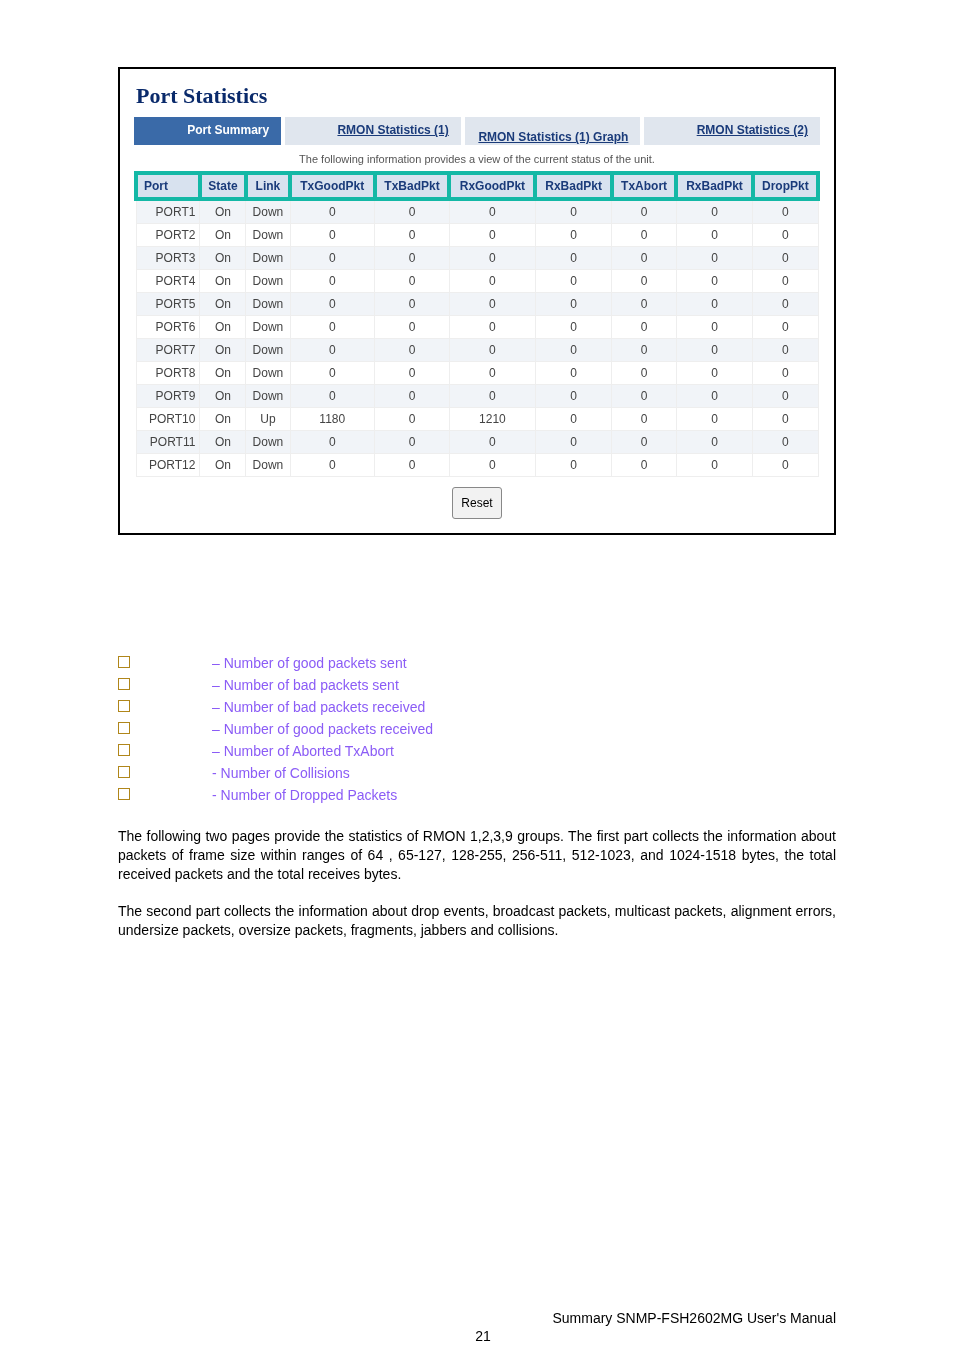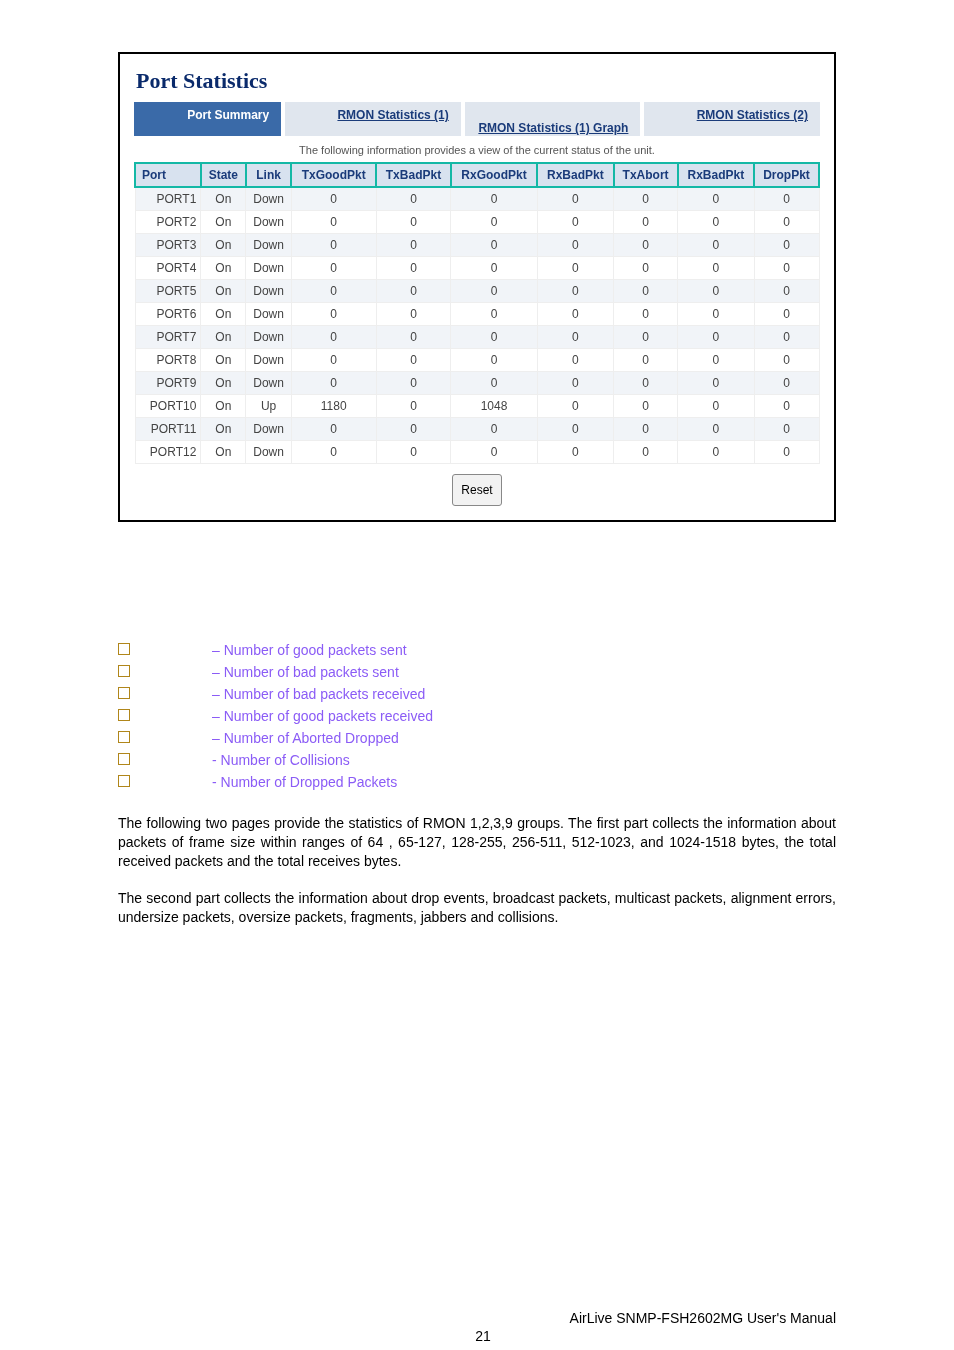--- a/index.html
+++ b/index.html
@@ -6,20 +6,21 @@
     margin: 0;
     padding: 0;
     background: #fff;
     font-family: Arial, Helvetica, sans-serif;
     width: 954px;
     height: 1350px;
     position: relative;
   }
   .page-wrap {
     padding: 52px 118px 40px 118px;
+    margin-top: 15px;
   }
   .panel {
     border: 2px solid #000;
     padding: 10px 14px 14px 14px;
     background: #fff;
   }
   .panel-title {
     font-family: Georgia, "Times New Roman", serif;
     font-weight: bold;
     font-size: 22px;
@@ -42,39 +43,39 @@
     border: none;
     line-height: 1.2;
   }
   .subtab.active {
     background: #3a6aa8;
     color: #fff;
     text-decoration: none;
   }
   .subtab.twoline {
     line-height: 1.0;
-    padding: 20px 12px 2px 12px;
+    padding: 14px 12px 2px 12px;
   }
   .caption {
     font-size: 11px;
     color: #555;
     text-align: center;
     margin: 4px 0 6px 0;
   }
   table.stats {
     border-collapse: collapse;
     width: 100%;
     font-size: 12px;
   }
   table.stats th {
     background: #d8e2ef;
     color: #1a3b7a;
     font-weight: bold;
     padding: 4px 4px;
-    border: 2px solid #14b8a6;
+    border: 4px solid #14b8a6;
     text-align: center;
   }
   table.stats td {
     padding: 4px 4px;
     border: 1px solid #eee;
     text-align: center;
     color: #444;
   }
   table.stats tbody tr:nth-child(odd) td { background: #f1f4f8; }
   table.stats tbody tr:nth-child(even) td { background: #ffffff; }
@@ -274,21 +275,21 @@
             <td>0</td>
             <td>0</td>
             <td>0</td>
           </tr>
           <tr>
             <td class="port">PORT10</td>
             <td>On</td>
             <td>Up</td>
             <td>1180</td>
             <td>0</td>
-            <td>1048</td>
+            <td>1210</td>
             <td>0</td>
             <td>0</td>
             <td>0</td>
             <td>0</td>
           </tr>
           <tr>
             <td class="port">PORT11</td>
             <td>On</td>
             <td>Down</td>
             <td>0</td>
@@ -331,32 +332,32 @@
     <div class="row">
         <span class="sq"></span>
         <span>– Number of bad packets received</span>
       </div>
     <div class="row">
         <span class="sq"></span>
         <span>– Number of good packets received</span>
       </div>
     <div class="row">
         <span class="sq"></span>
-        <span>–  Number of Aborted Dropped</span>
+        <span>–  Number of Aborted TxAbort</span>
       </div>
     <div class="row">
         <span class="sq"></span>
         <span>- Number of Collisions</span>
       </div>
     <div class="row">
         <span class="sq"></span>
         <span>- Number of Dropped Packets</span>
       </div>
   </div>
 
   <div class="para">The following two pages provide the statistics of RMON 1,2,3,9 groups. The first part collects the information about packets of frame size within ranges of 64 , 65-127, 128-255, 256-511, 512-1023, and 1024-1518 bytes, the total received packets and the total receives bytes.</div>
   <div class="para">The second part collects the information about drop events, broadcast packets, multicast packets, alignment errors, undersize packets, oversize packets, fragments, jabbers and collisions.</div>
 </div>
 
 <div class="footer">
-  <div class="manual">AirLive SNMP-FSH2602MG User's Manual</div>
+  <div class="manual">Summary SNMP-FSH2602MG User's Manual</div>
   <div class="pg">21</div>
 </div>
 
 </body></html>

